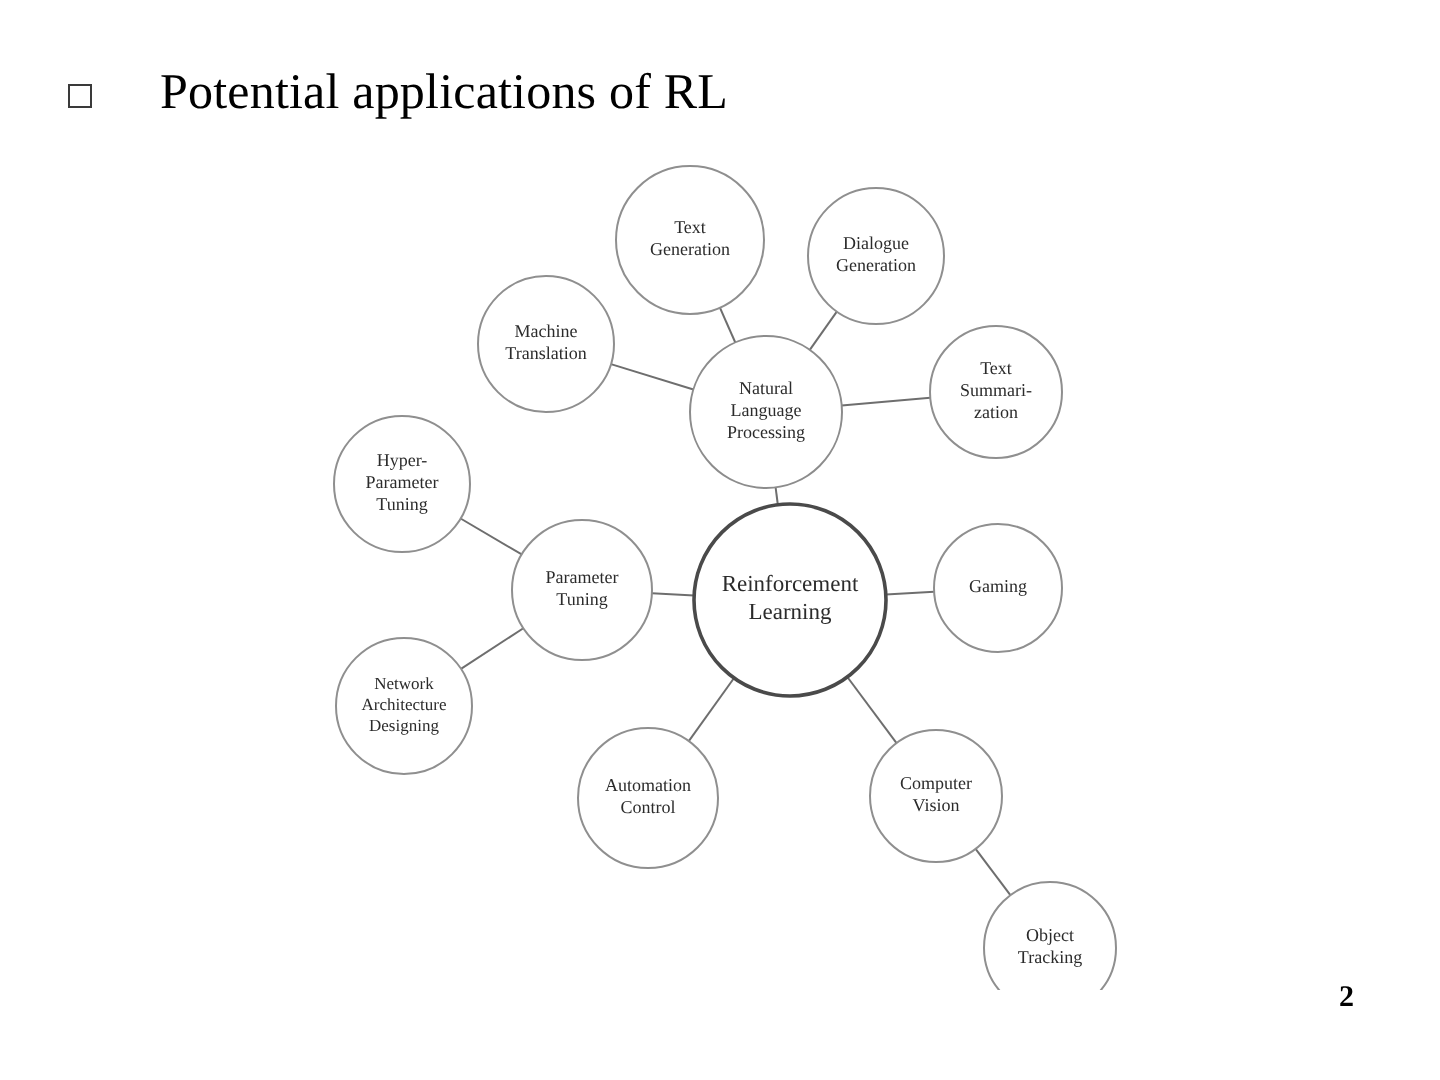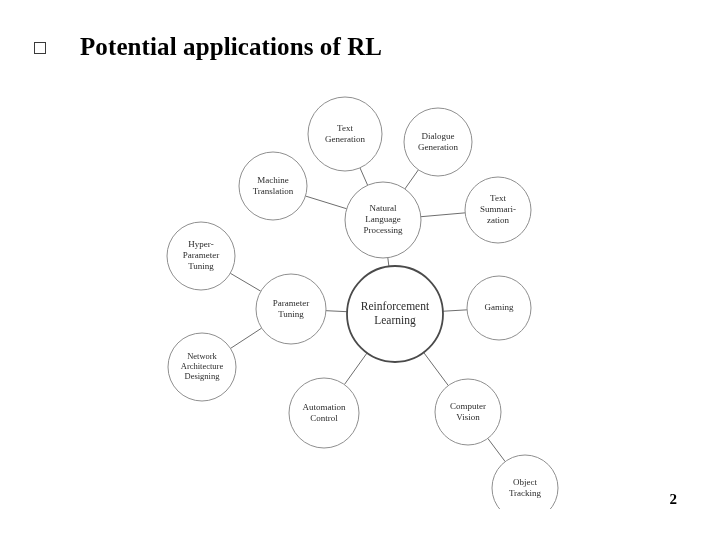--- a/index.html
+++ b/index.html
@@ -35,30 +35,30 @@
     height: 10px;
     border: 1.5px solid #3a3a3a;
     background: #ffffff;
     margin-top: 9px;
     flex: 0 0 auto;
   }
   .slide-title {
     margin-left: 34px;
     font-family: "Liberation Serif", serif;
     font-size: 25px;
-    font-weight: bold;
+    font-weight: normal;
     color: #000000;
     letter-spacing: 0.1px;
     line-height: 1.1;
     white-space: nowrap;
   }
   .diagram-wrap {
     position: absolute;
     left: 155px;
-    top: 94px;
+    top: 80px;
     width: 420px;
     height: 415px;
   }
   .diagram-wrap svg {
     display: block;
   }
   .node-label {
     font-family: "Liberation Serif", serif;
     fill: #2b2b2b;
     text-anchor: middle;

